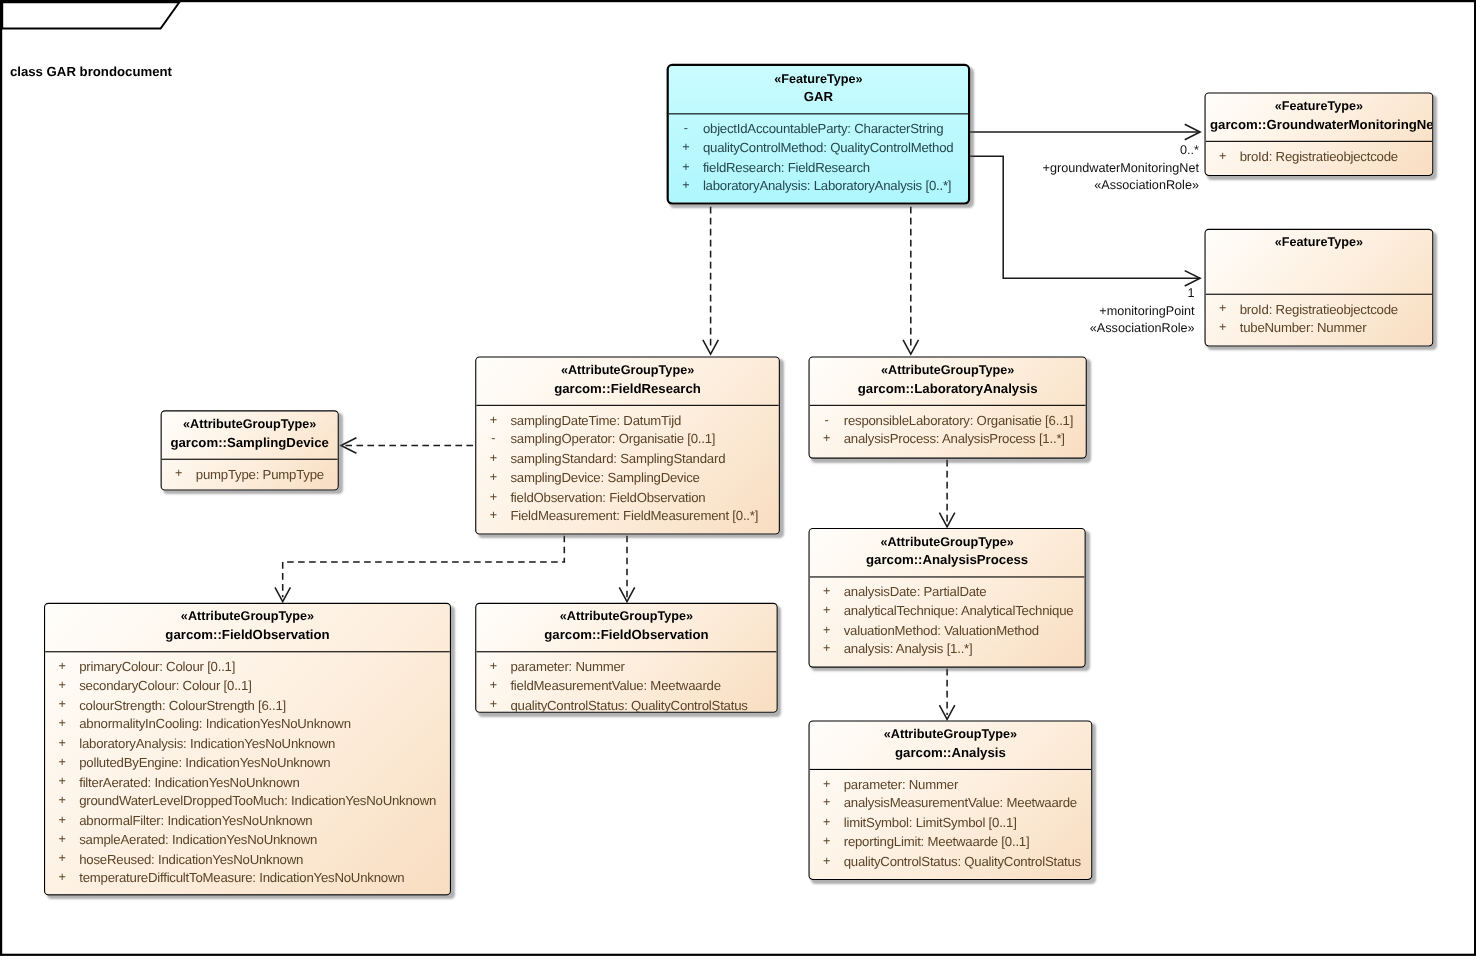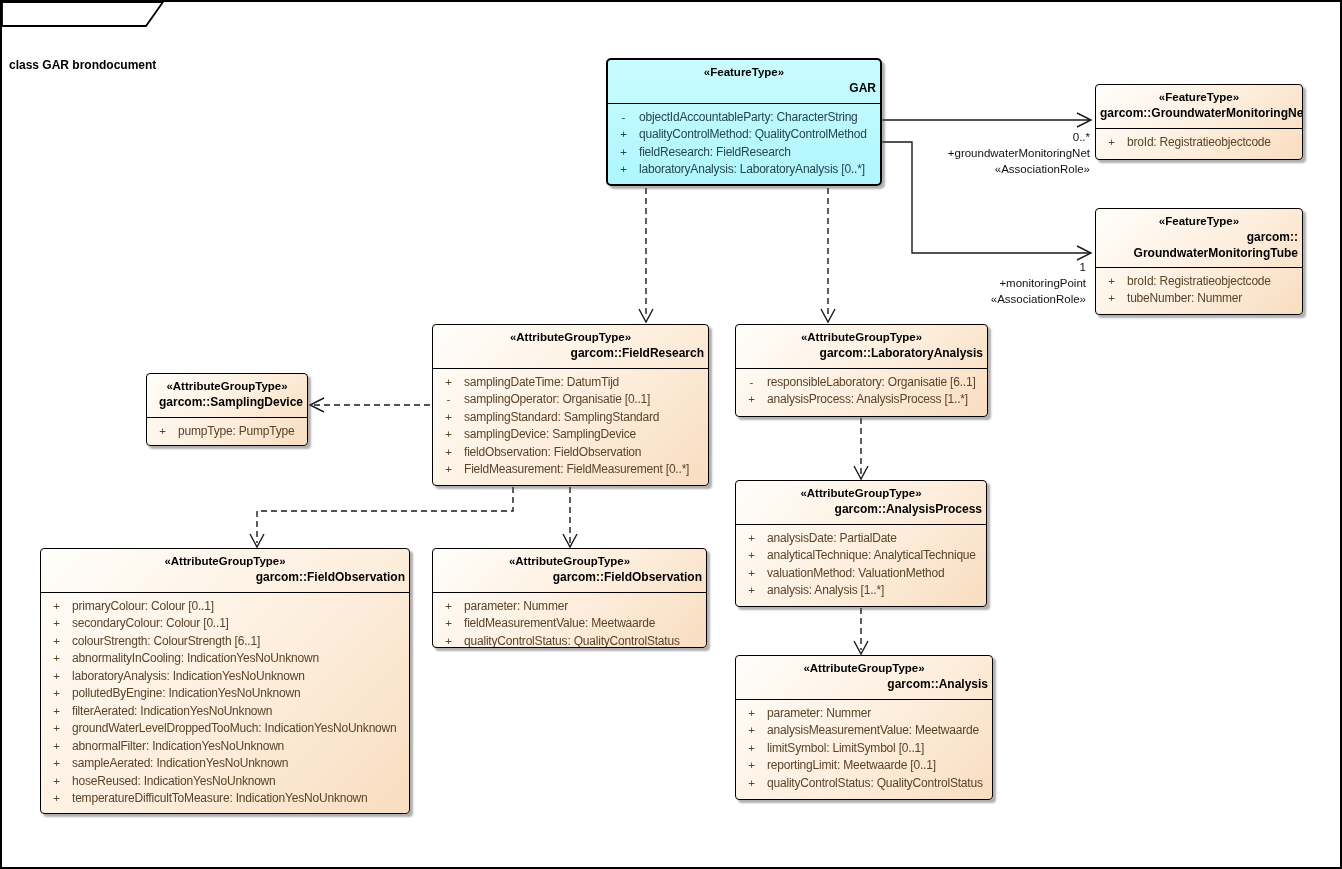--- a/index.html
+++ b/index.html
@@ -23,21 +23,21 @@
   .uml-class.feature{
     background:linear-gradient(180deg,#c9fcff 0%,#aef6fd 100%);
     border-width:2.2px;border-radius:5px;
   }
   .hdr{
     text-align:center;padding:5px 4px 4px 4px;border-bottom:1.4px solid #000;
     min-height:34px;
   }
   .hdr.h3line{min-height:49px;}
   .stereo{font-size:11.5px;font-weight:bold;color:#000;line-height:15px;}
-  .cname{font-size:12px;font-weight:bold;color:#000;line-height:16px;white-space:pre-line;text-align:right;}
+  .cname{font-size:12px;font-weight:bold;color:#000;line-height:16px;white-space:pre-line;}
   .attrs{padding-top:4px;}
   .attr-row{display:flex;height:17.5px;align-items:center;}
   .vis{flex:none;width:13px;margin-left:9px;text-align:center;font-size:11.5px;color:#5b4328;}
   .atext{margin-left:9px;font-size:12px;letter-spacing:-0.2px;white-space:nowrap;color:#5b4328;}
   .feature .vis,.feature .atext{color:#27464e;}
   .assoc-label{position:absolute;text-align:right;font-size:11.5px;line-height:16px;color:#111;}
   .assoc-label div{white-space:nowrap;}
 </style>
 </head>
 <body>
@@ -134,22 +134,20 @@
         <div class="attr-row">
           <span class="vis">+</span>
           <span class="atext">broId: Registratieobjectcode</span>
         </div>
       </div>
   </div>
 
   <div class="uml-class" style="left:1095px;top:208px;width:208px;height:107px;">
     <div class="hdr h3line">
       <div class="stereo">«FeatureType»</div>
-      <div class="cname">garcom::
-GroundwaterMonitoringTube</div>
     </div>
     <div class="attrs">
         <div class="attr-row">
           <span class="vis">+</span>
           <span class="atext">broId: Registratieobjectcode</span>
         </div>
         <div class="attr-row">
           <span class="vis">+</span>
           <span class="atext">tubeNumber: Nummer</span>
         </div>

